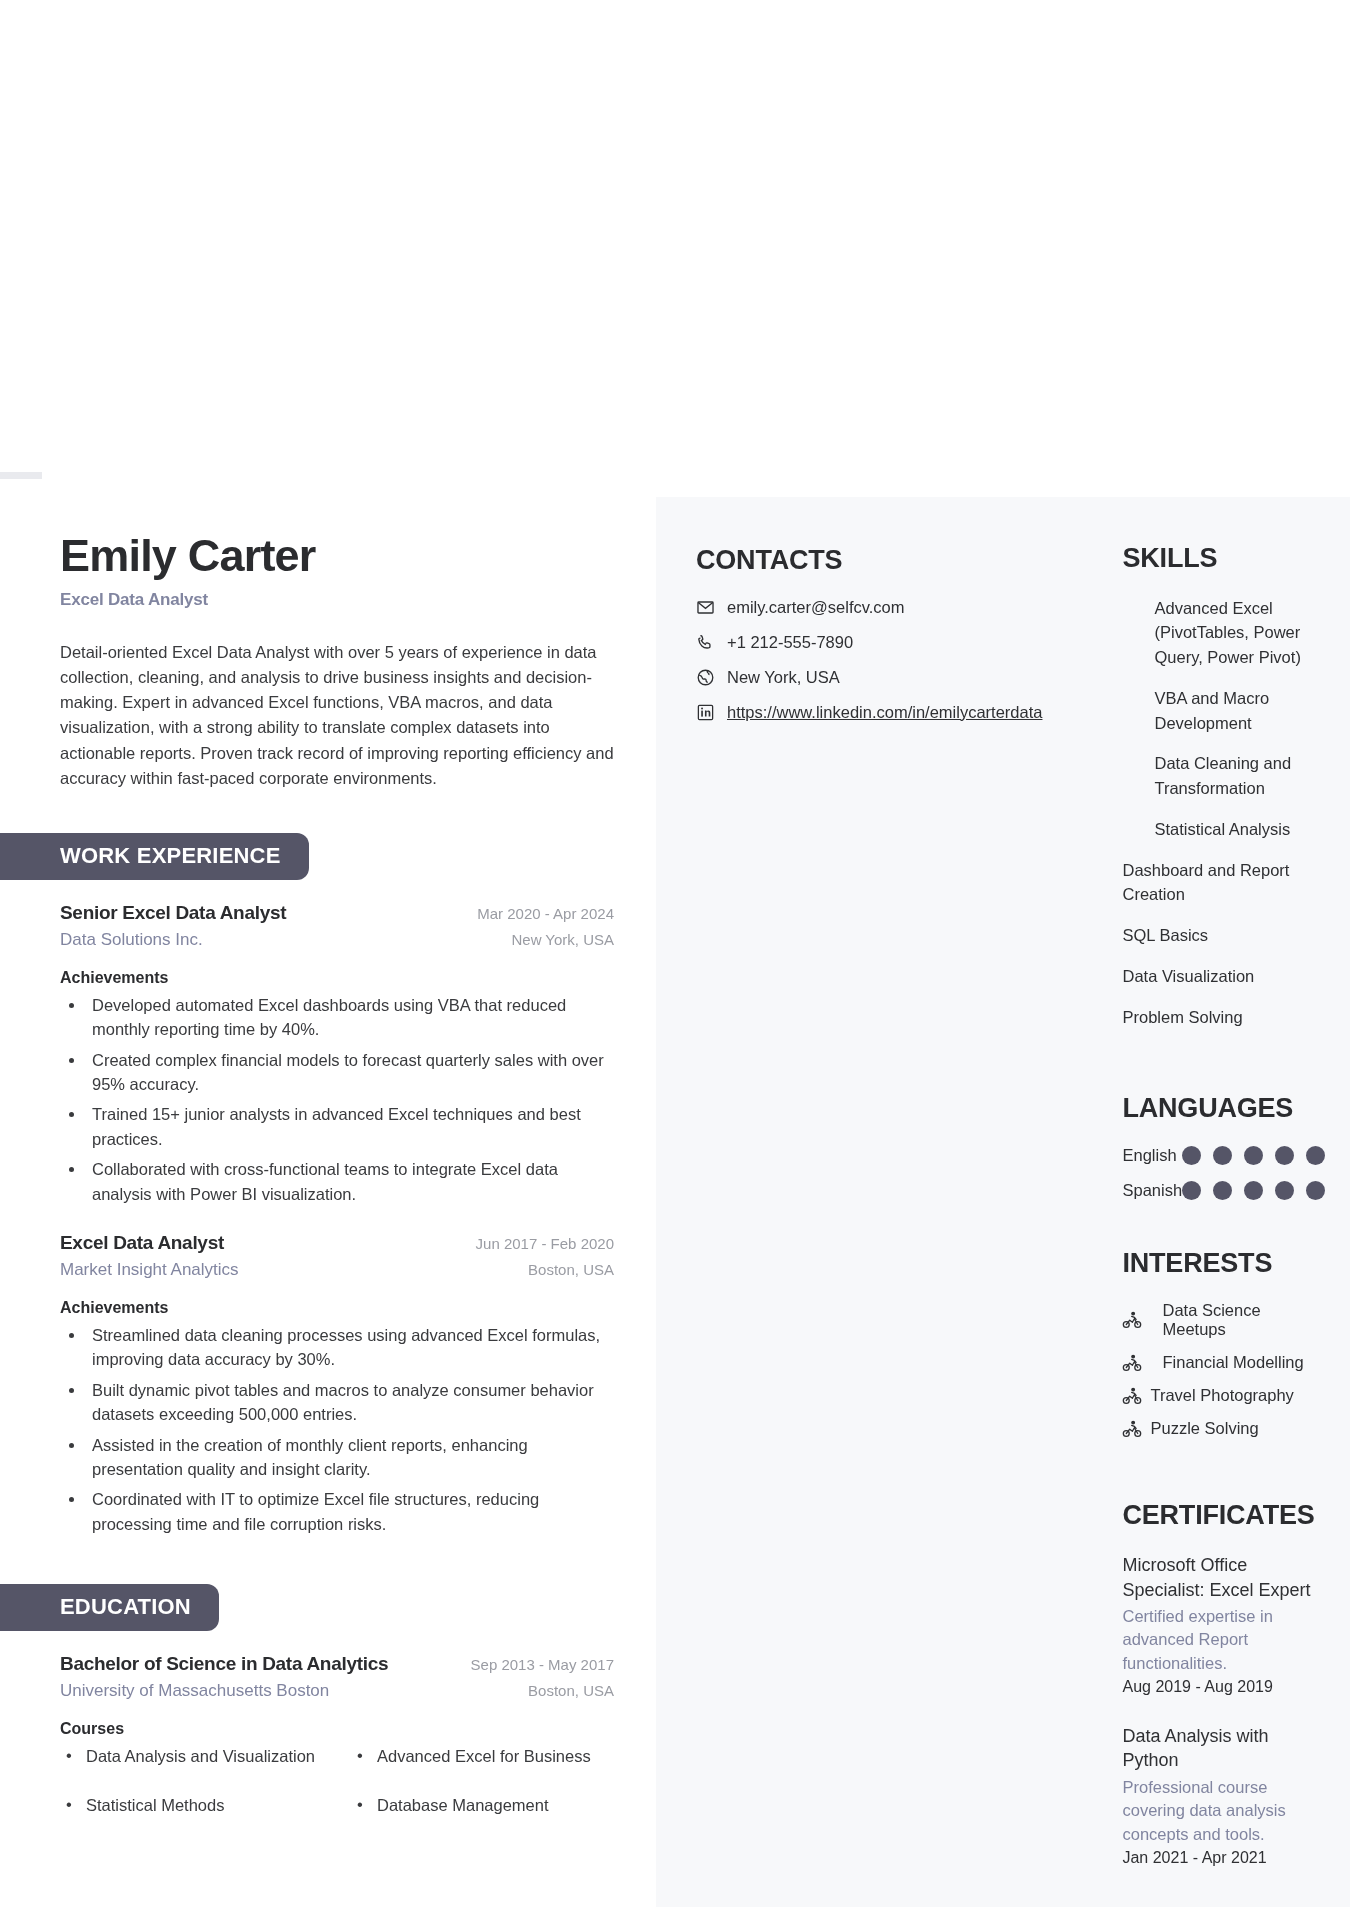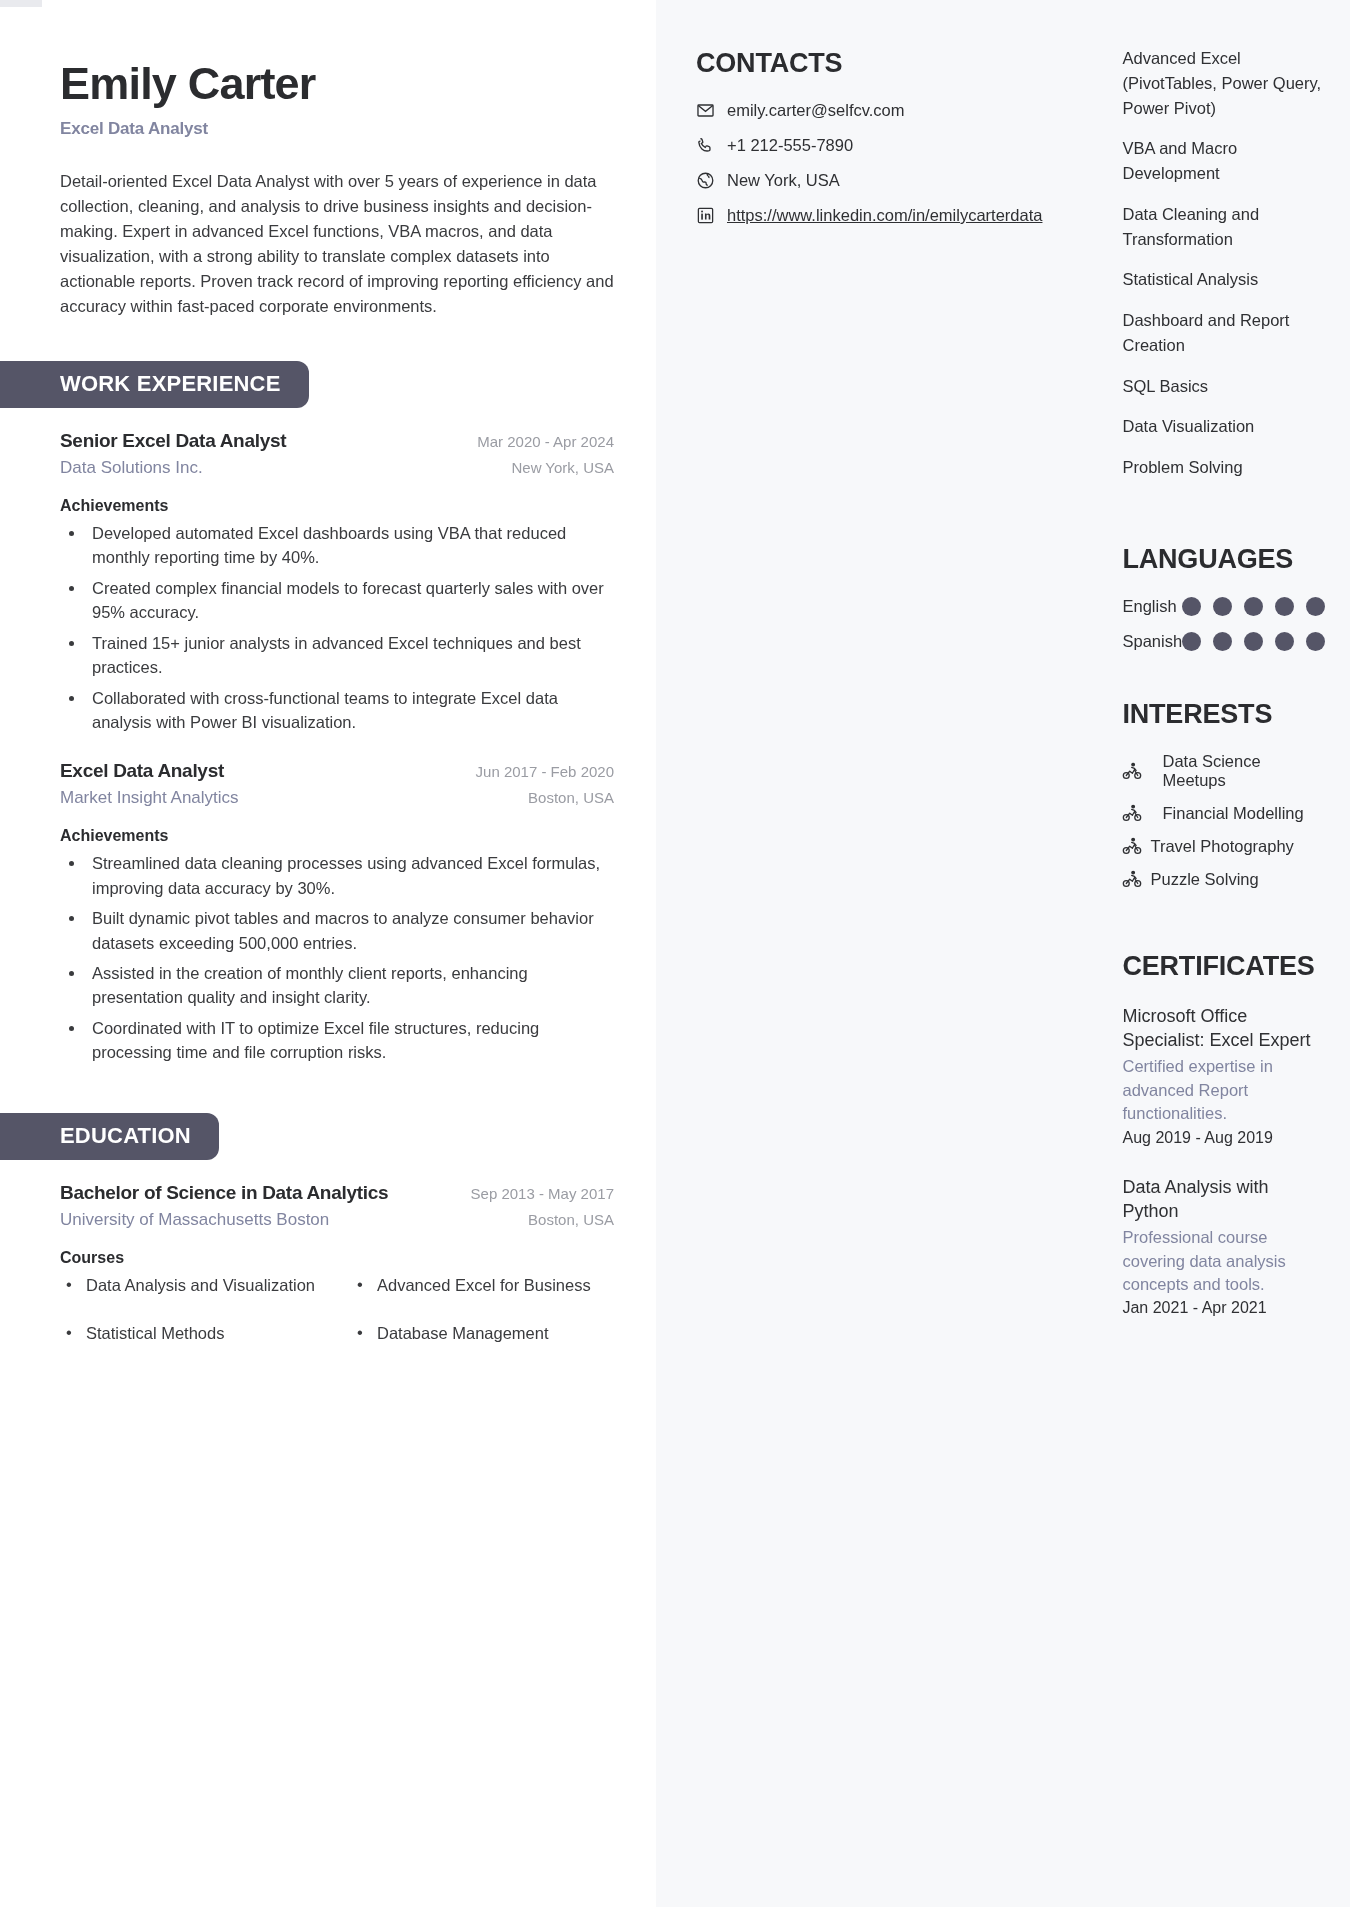--- a/index.html
+++ b/index.html
@@ -13,20 +13,21 @@
     font-family: "Liberation Sans", sans-serif;
     color: #2f3033;
     overflow: hidden;
   }
   .page {
     position: relative;
     width: 1350px;
     height: 1907px;
     display: flex;
     background: #ffffff;
+    align-items: flex-end;
   }
 
   
   .left-col {
     width: 656px;
     box-sizing: border-box;
     padding: 48px 42px 40px 60px;
     background: #ffffff;
     position: relative;
   }
@@ -212,21 +213,21 @@
     flex-wrap: wrap;
     column-gap: 26px;
     row-gap: 0;
   }
   .skill-item {
     font-size: 16.5px;
     line-height: 1.5;
     color: #2f3033;
     margin-bottom: 16px;
   }
-  .skill-item.full { flex-basis: 100%; }
+  .skill-item.full { flex-basis: 100%; margin-left: 32px; }
 
   .lang-row {
     display: flex;
     align-items: center;
     justify-content: space-between;
     margin-bottom: 16px;
   }
   .lang-name { font-size: 16.5px; color: #2f3033; }
   .dots { display: flex; gap: 12px; }
   .dot {
@@ -404,20 +405,21 @@
             </span>
             <span class="link-text">https://www.linkedin.com/in/emilycarterdata</span>
           </div>
         </div>
     </div>
 
     <div class="r-gap"></div>
 
     <div class="r-card main">
 
+      <h2 class="r-heading">SKILLS</h2>
       <div class="skill-flow" id="skill-list">
           <div class="skill-item full">Advanced Excel (PivotTables, Power Query, Power Pivot)</div>
           <div class="skill-item full">VBA and Macro Development</div>
           <div class="skill-item full">Data Cleaning and Transformation</div>
           <div class="skill-item full">Statistical Analysis</div>
           <div class="skill-item">Dashboard and Report Creation</div>
           <div class="skill-item">SQL Basics</div>
           <div class="skill-item">Data Visualization</div>
           <div class="skill-item">Problem Solving</div>
         </div>

